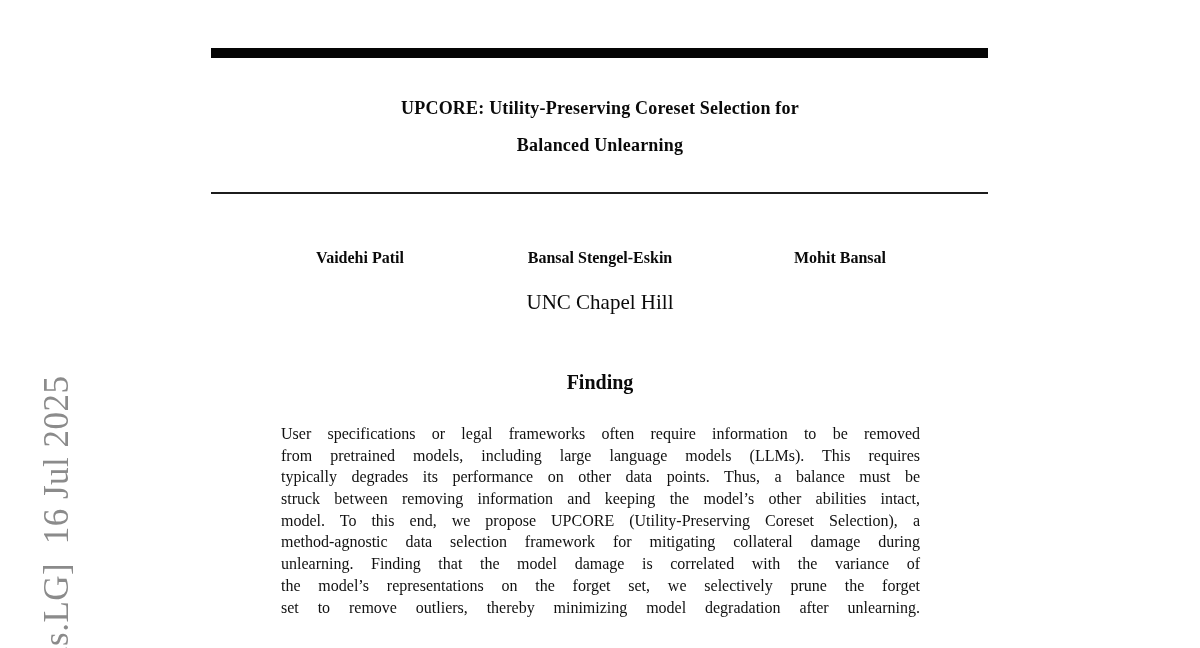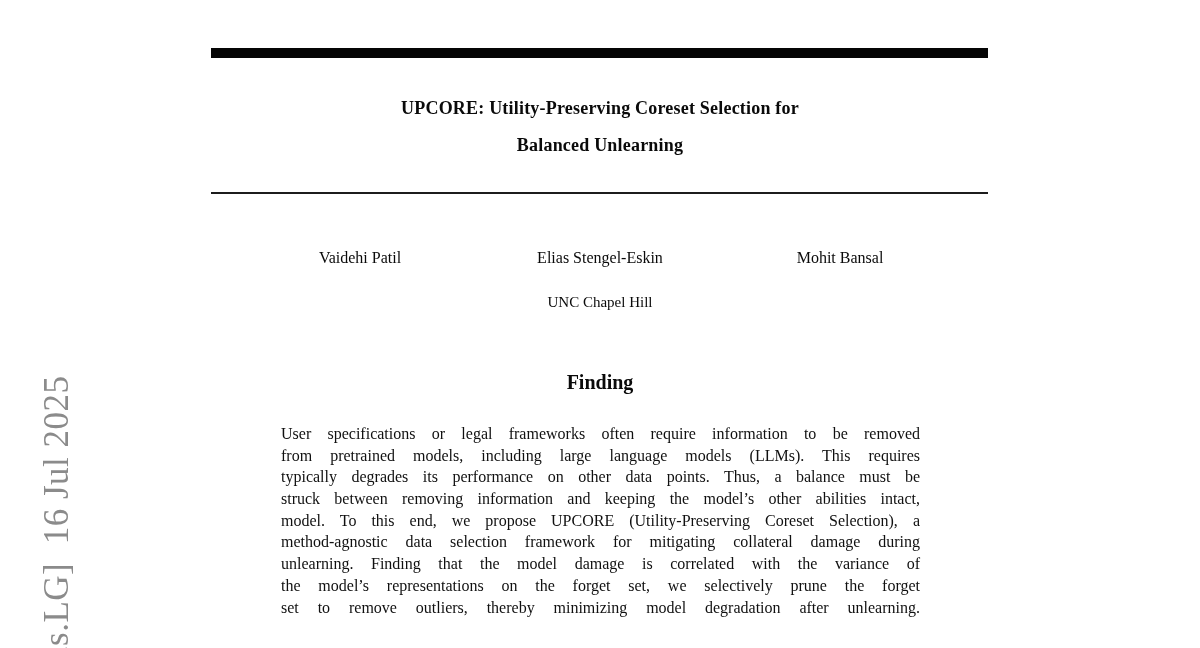--- a/index.html
+++ b/index.html
@@ -47,31 +47,31 @@
     position: absolute;
     left: 240px;
     top: 247px;
     width: 720px;
     display: flex;
     flex-direction: row;
   }
   .author {
     flex: 1 1 0;
     text-align: center;
-    font-weight: normal;
+    font-weight: bold;
     font-size: 16px;
     line-height: 22px;
   }
   .affiliation {
     position: absolute;
     left: 0;
     right: 0;
     top: 291px;
     text-align: center;
-    font-size: 15px;
+    font-size: 21px;
     line-height: 22px;
   }
   .abstract-heading {
     position: absolute;
     left: 0;
     right: 0;
     top: 370px;
     text-align: center;
     font-weight: bold;
     font-size: 20px;
@@ -117,21 +117,21 @@
 
   <h1 class="paper-title" style="margin:0;">
     <span>UPCORE: Utility-Preserving Coreset Selection for</span><br>
     <span>Balanced Unlearning</span>
   </h1>
 
   <div class="separator-rule"></div>
 
   <div class="authors-row">
     <div class="author">Vaidehi Patil</div>
-    <div class="author">Elias Stengel-Eskin</div>
+    <div class="author">Bansal Stengel-Eskin</div>
     <div class="author">Mohit Bansal</div>
   </div>
 
   <div class="affiliation">UNC Chapel Hill</div>
 
   <div class="abstract-heading">Finding</div>
 
   <div class="abstract-body">
     <div class="abstract-line">User specifications or legal frameworks often require information to be removed</div>
     <div class="abstract-line">from pretrained models, including large language models (LLMs). This requires</div>

